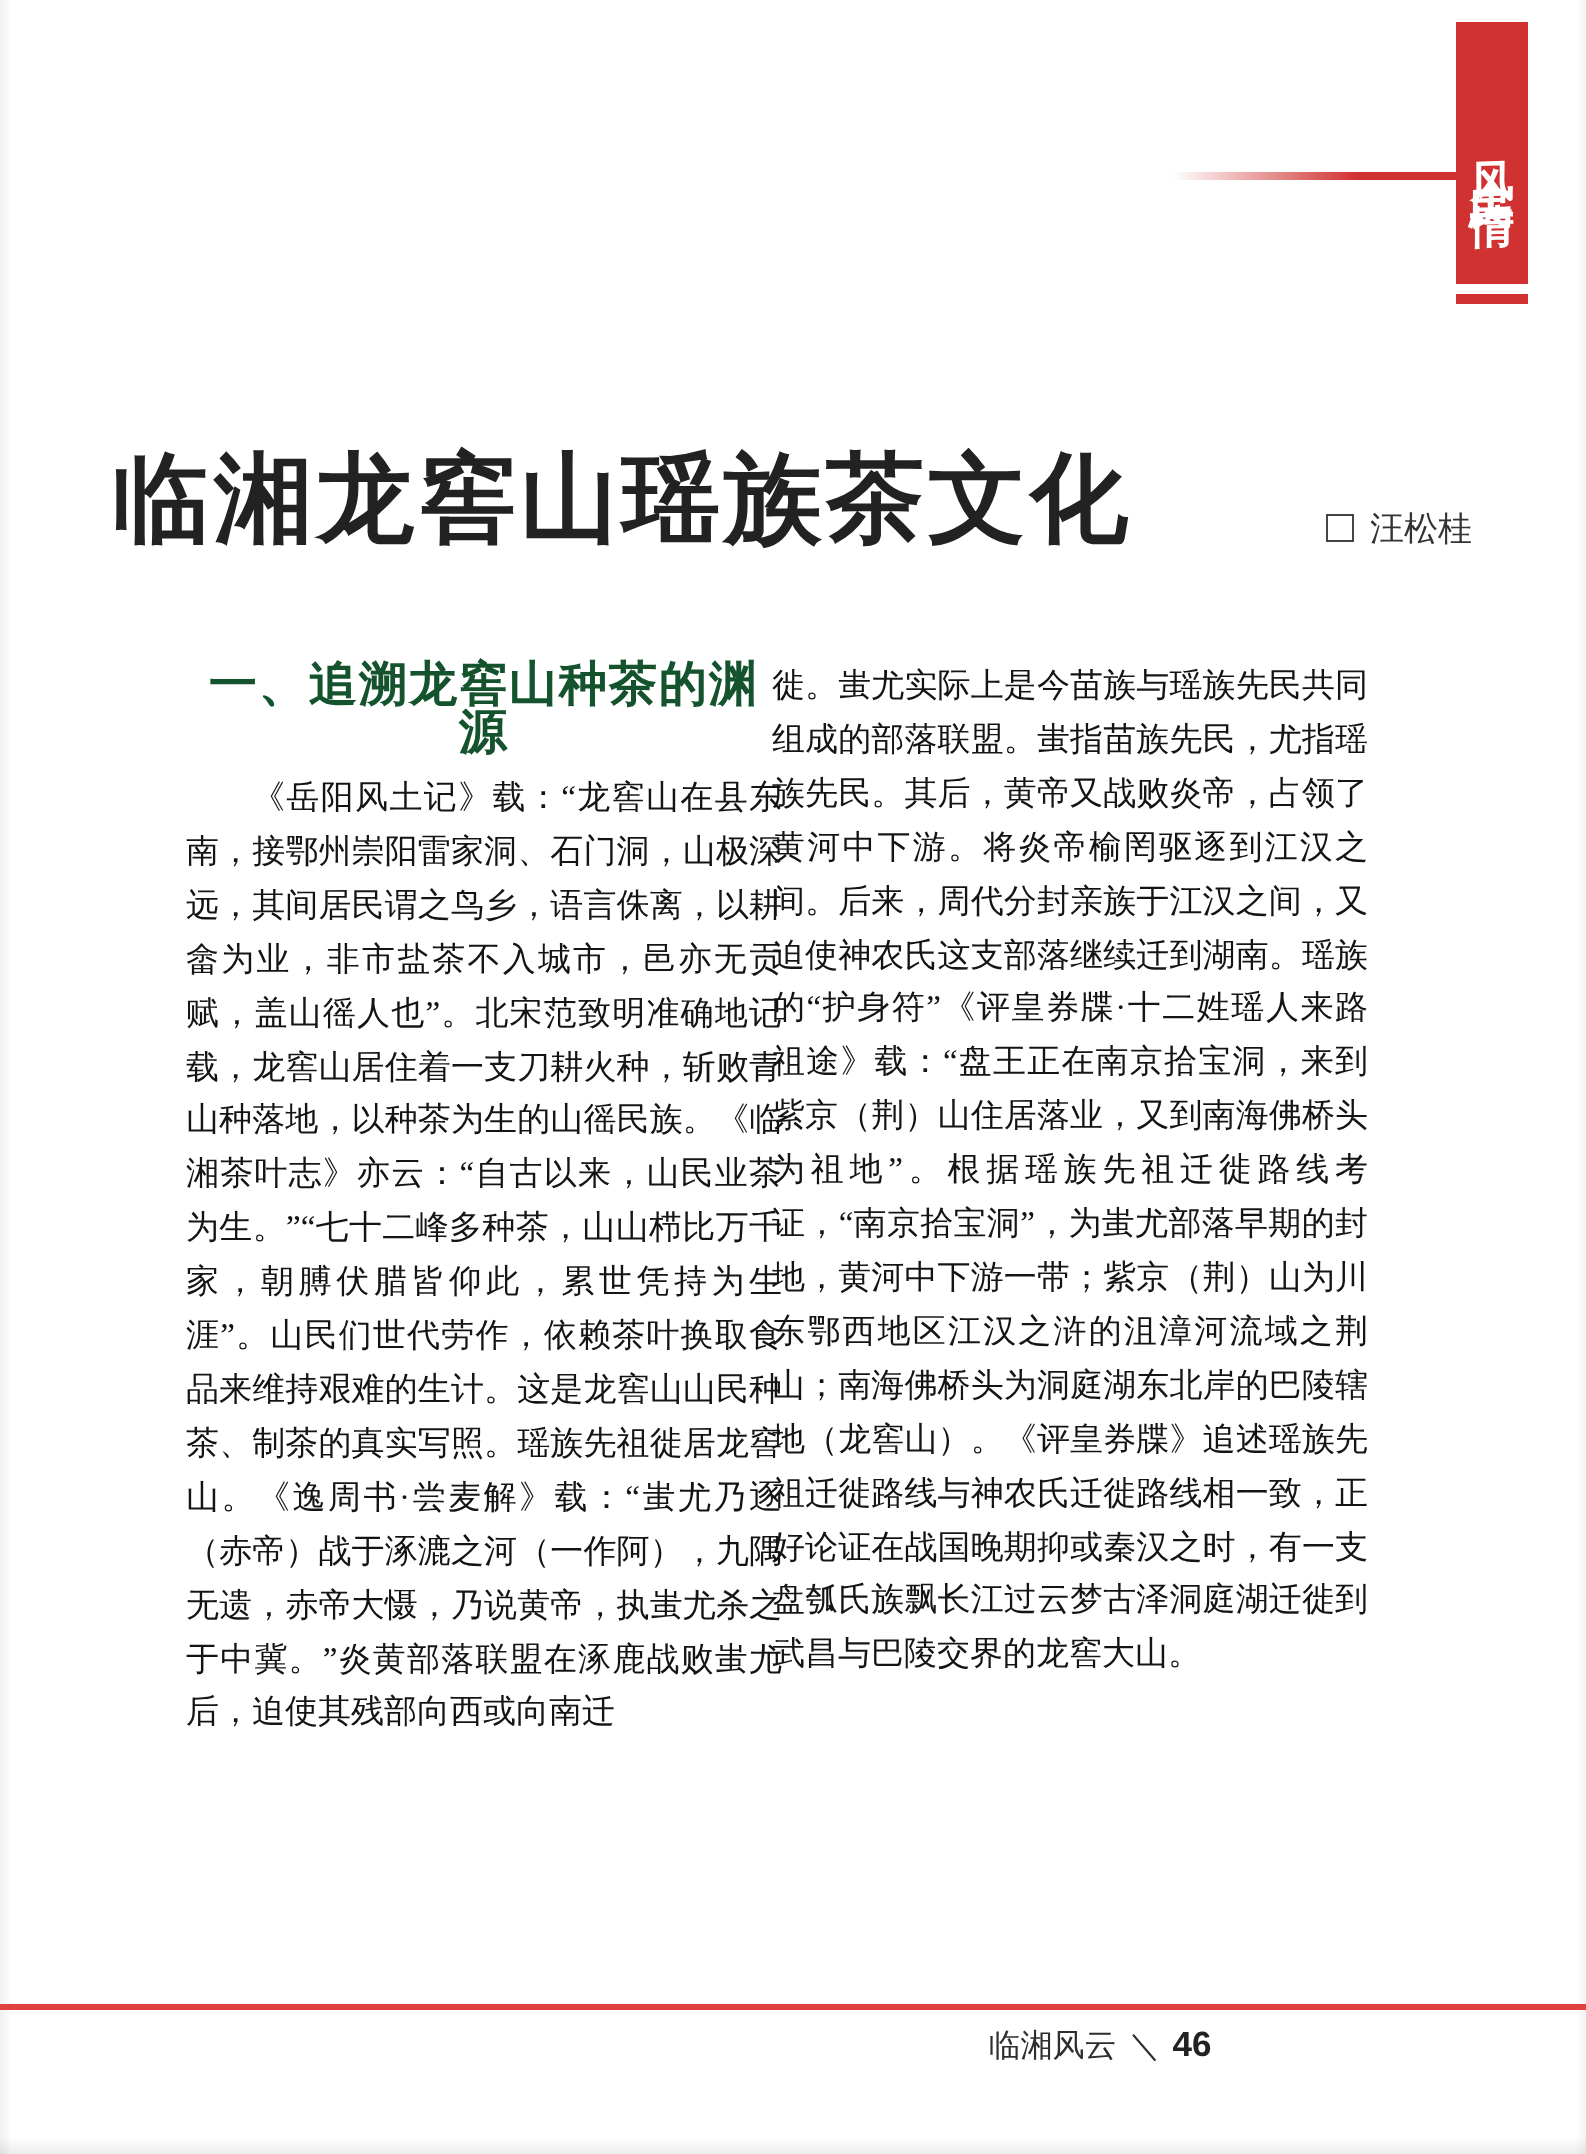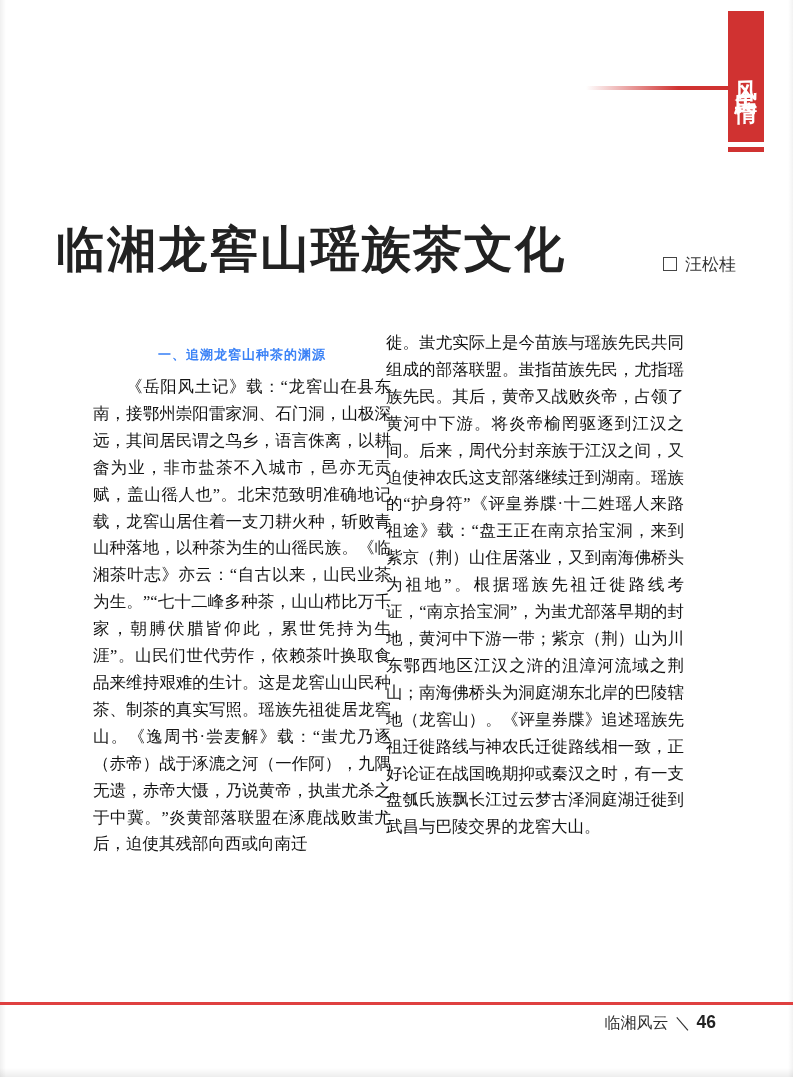--- a/index.html
+++ b/index.html
@@ -50,30 +50,30 @@
 
   .col{position:absolute;top:330px;width:298px;}
   .col-left{left:93px;}
   .col-right{left:386px;}
   .col p{
     margin:0;font-size:16.5px;line-height:26.9px;text-align:justify;
     color:#141414;
   }
   .col p.indent{text-indent:2em;}
   .section-heading{
-    font-weight:bold;text-align:center;font-size:13px;line-height:24px;
-    margin:13px 0 7px 0;color:#3b82f6;letter-spacing:1px;
+    font-weight:bold;text-align:center;font-size:24px;line-height:24px;
+    margin:1px 0 7px 0;color:#14532d;letter-spacing:1px;
   }
 
   .footer-rule{
     position:absolute;left:0;top:1002px;width:793px;height:3px;background:#df4040;
   }
   .footer{
-    position:absolute;left:426px;top:1010px;width:290px;height:24px;
-    text-align:right;font-size:16px;line-height:24px;color:#2e2e2e;
+    position:absolute;left:405px;top:1010px;width:290px;height:24px;
+    text-align:center;font-size:16px;line-height:24px;color:#2e2e2e;
     font-family:"Liberation Sans","DejaVu Sans",sans-serif;
   }
   .footer .sep{margin:0 6px;color:#2e2e2e;}
   .footer .page-num{font-size:17.5px;font-weight:600;color:#222;}
 </style>
 </head>
 <body>
 
 <div class="edge-left"></div>
 <div class="edge-bottom"></div>

